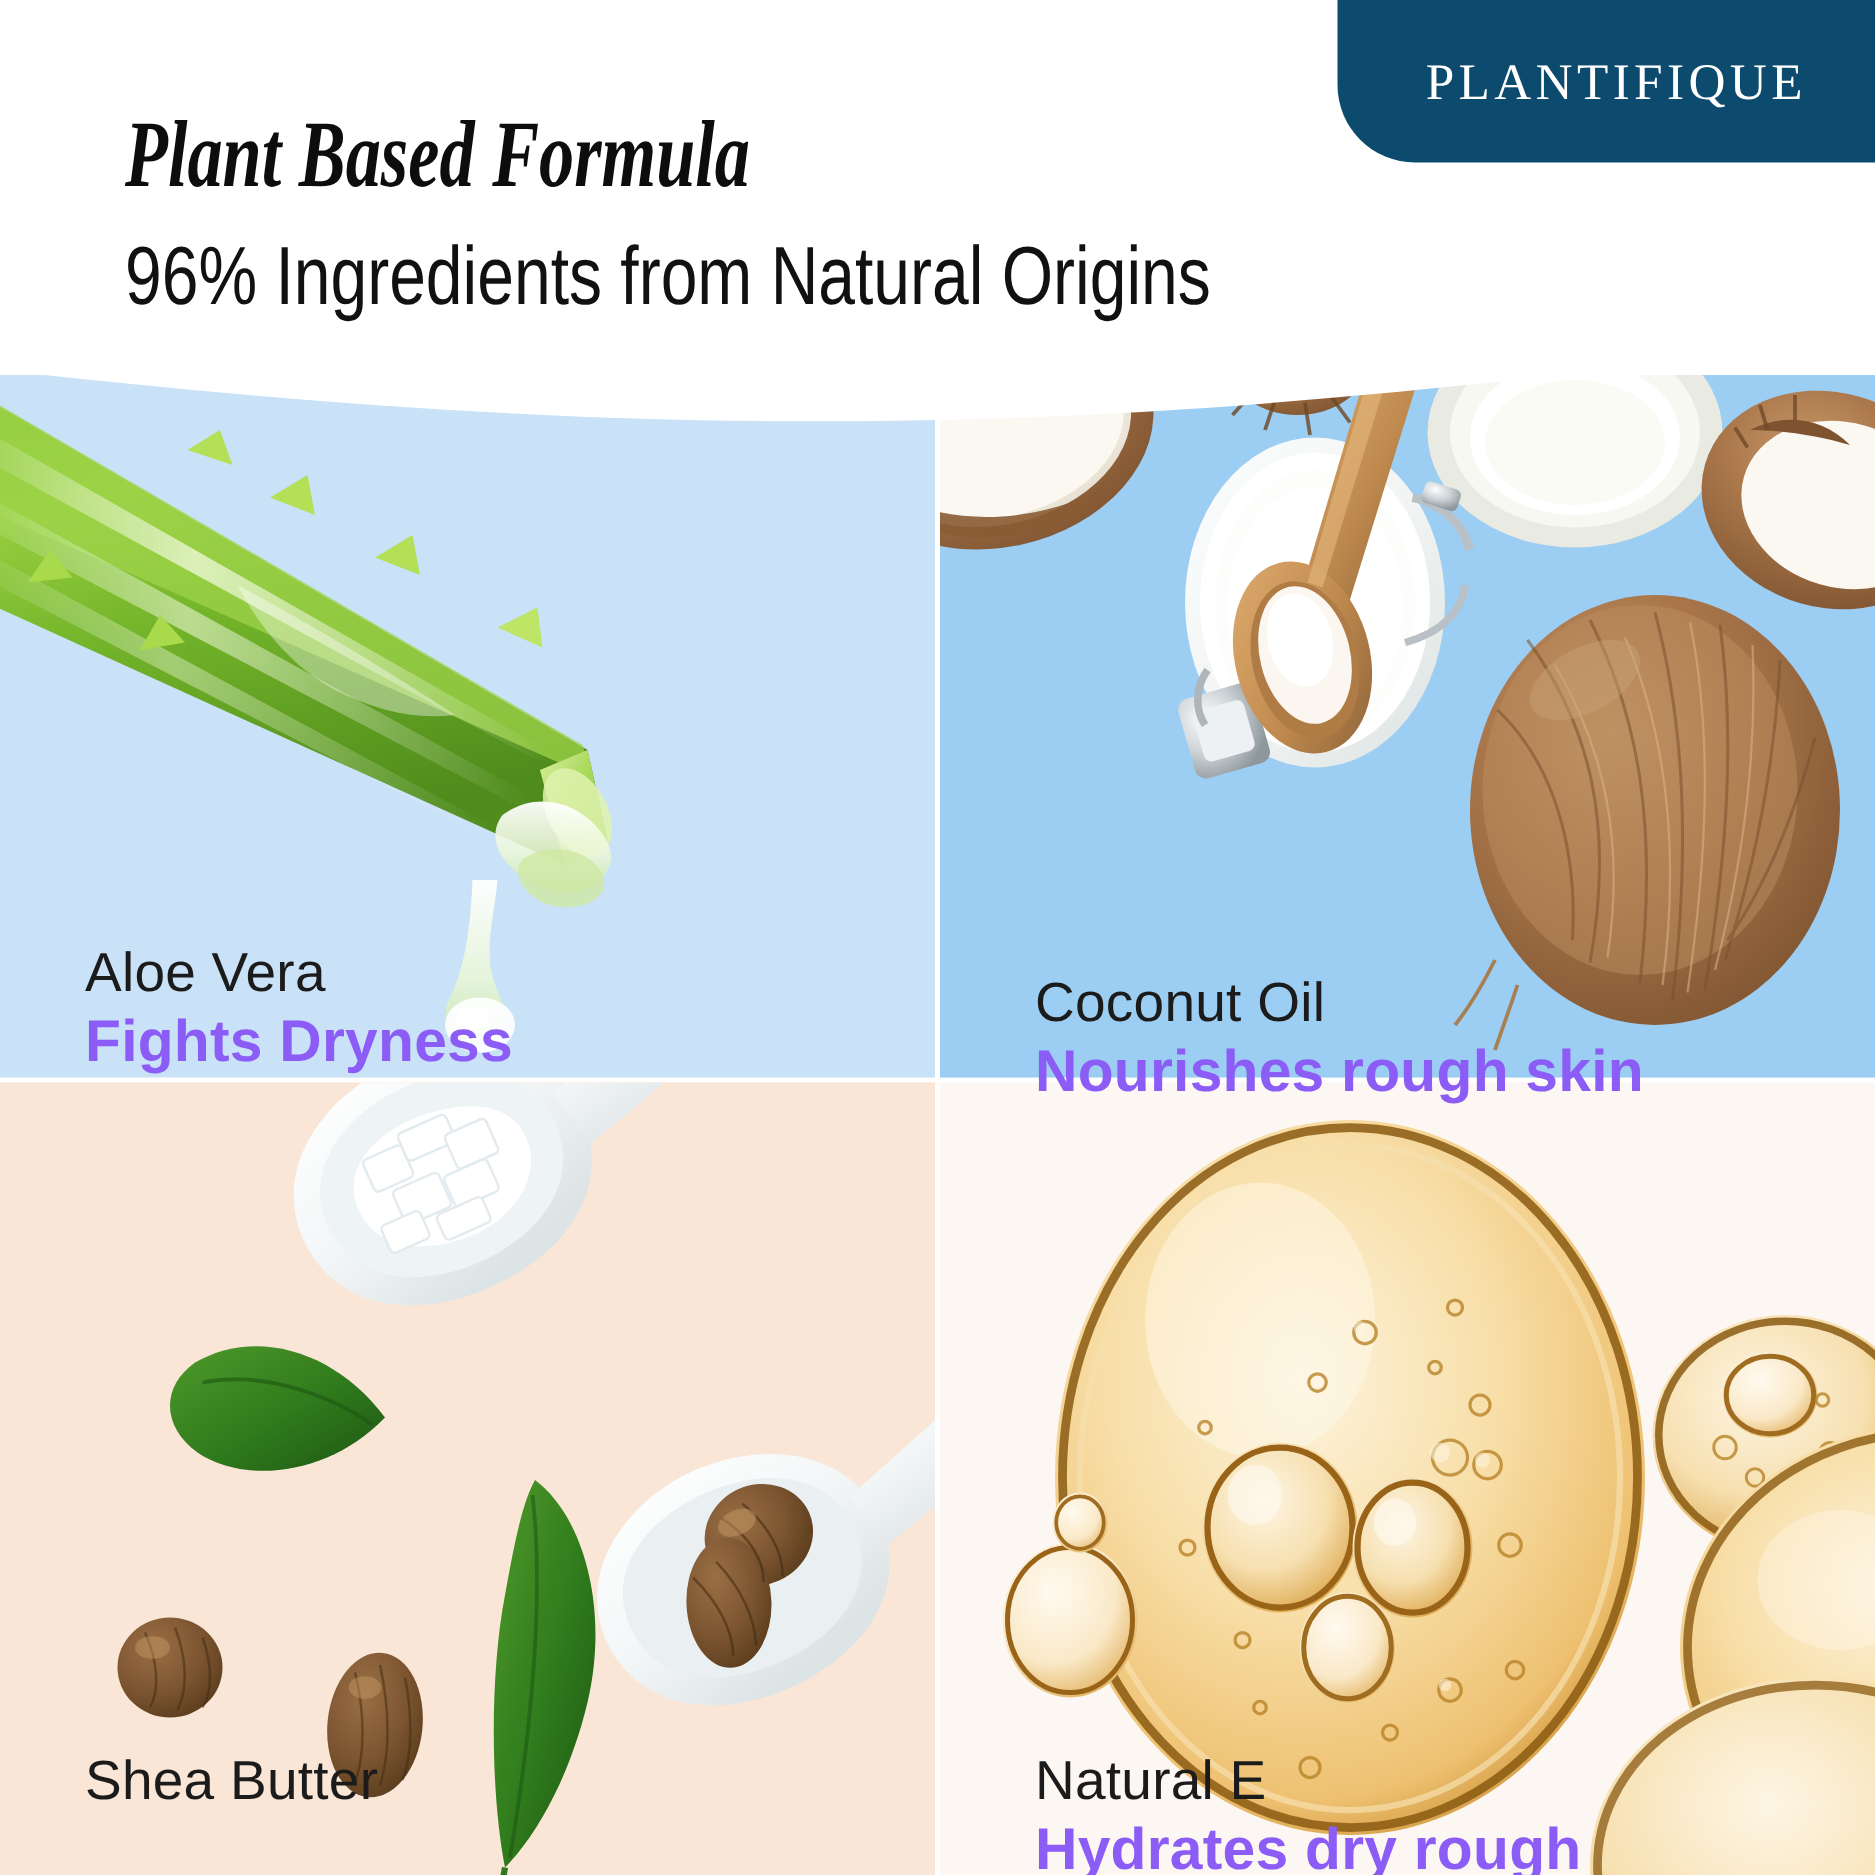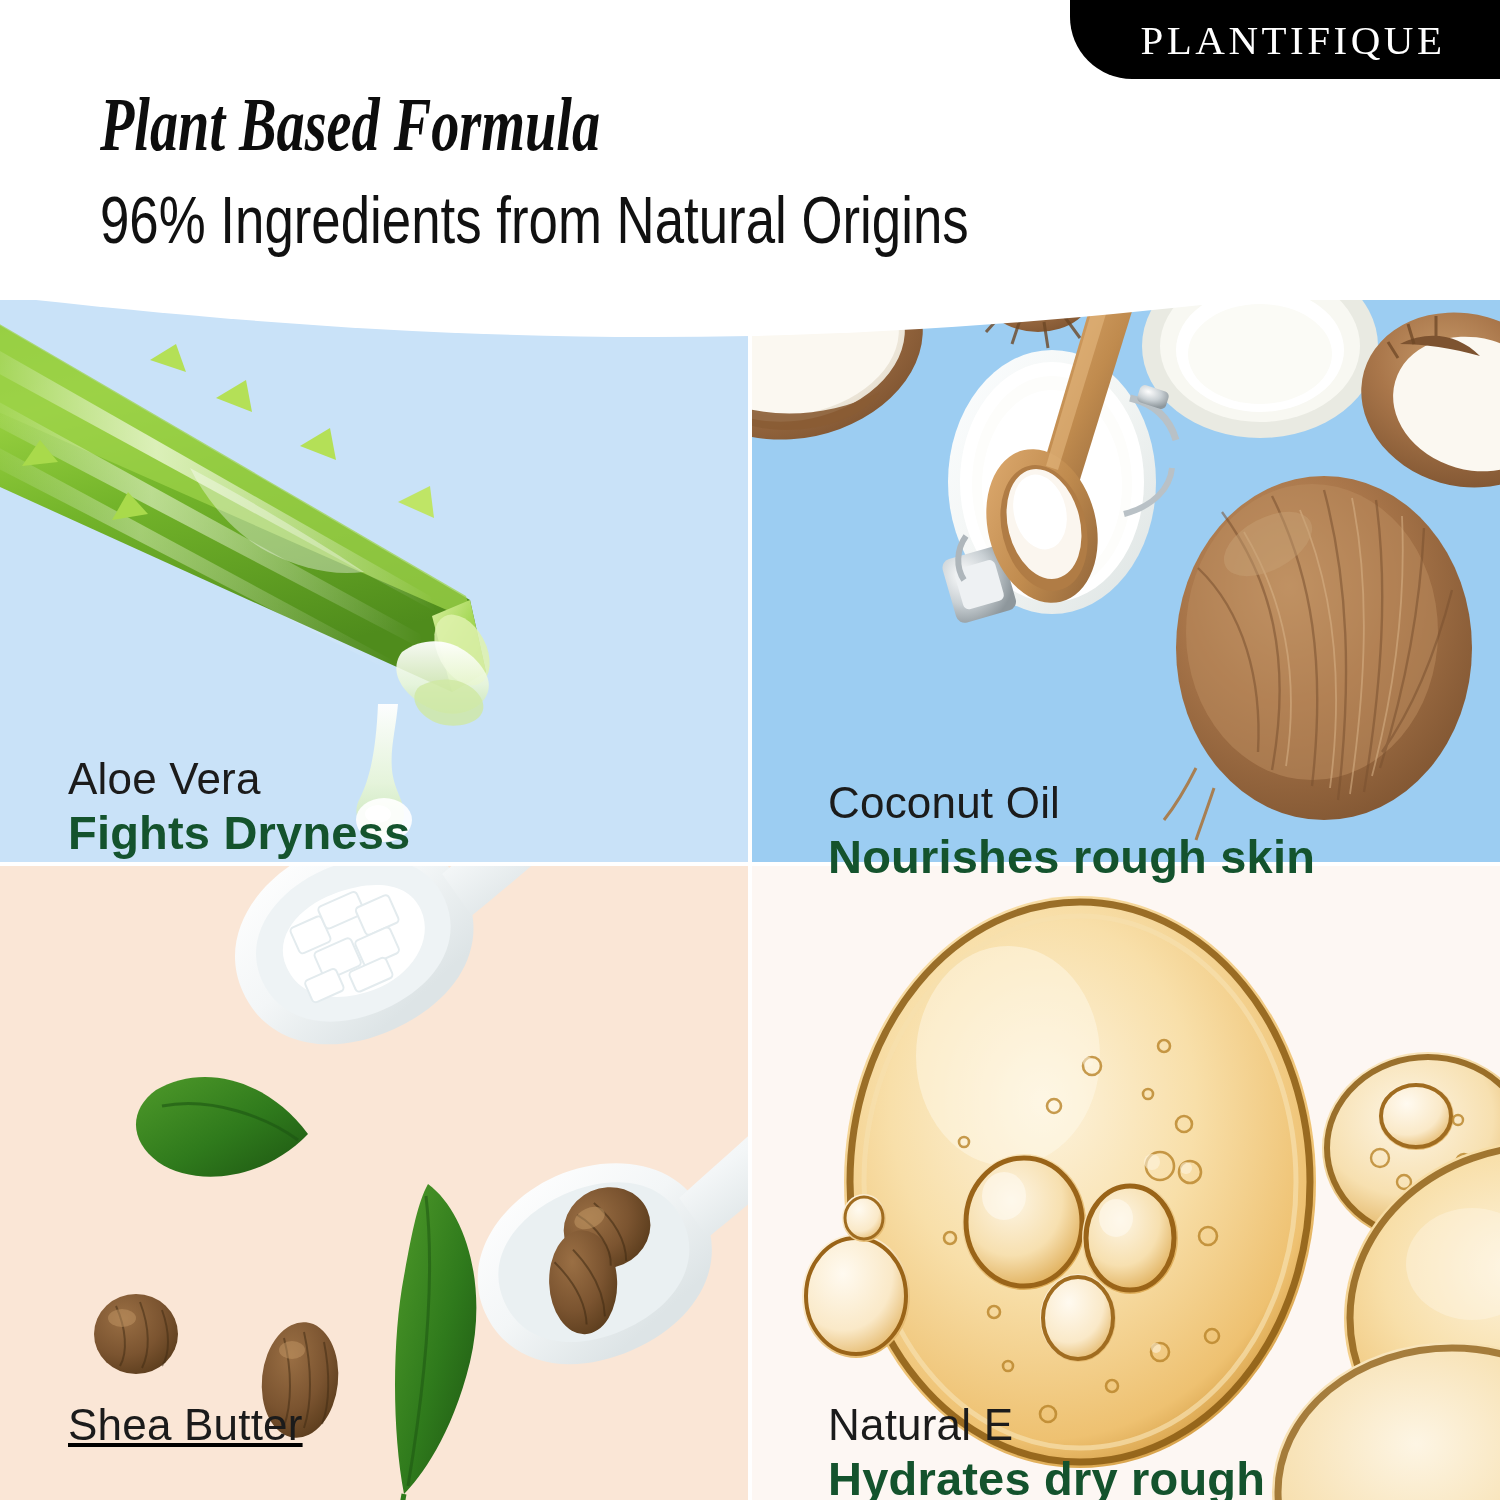--- a/index.html
+++ b/index.html
@@ -16,22 +16,22 @@
   #q-aloe   {left:0px;   top:300px; width:748px; height:562px; background:#c9e2f8;}
   #q-coco   {left:752px; top:300px; width:748px; height:562px; background:#9ccdf2;}
   #q-shea   {left:0px;   top:866px; width:748px; height:634px; background:#fae6d6;}
   #q-vitE   {left:752px; top:866px; width:748px; height:634px; background:#fdf7f3;}
 
   
   #header-wave{position:absolute;left:0;top:0;width:1500px;height:400px;z-index:6;pointer-events:none;}
 
   
   #brand-badge{
-    position:absolute;right:0;top:0;width:430px;height:79px;
-    background:#000000;border-bottom-left-radius:62px;z-index:9;
+    position:absolute;right:0;top:0;width:430px;height:130px;
+    background:#0c4a6e;border-bottom-left-radius:62px;z-index:9;
     display:flex;align-items:center;justify-content:center;
   }
   #brand-badge .brand-text{
     color:#ffffff;font-family:"Liberation Serif", serif;
     font-size:41px;letter-spacing:3.5px;font-weight:400;
     padding-left:16px;white-space:nowrap;
   }
 
   
   #headline-block{position:absolute;left:100px;top:86px;z-index:10;}
@@ -48,26 +48,26 @@
     padding-top:22px;
   }
 
   
   .caption{position:absolute;z-index:5;margin-top:47px;}
   .caption .ing-name{
     font-size:44px;font-weight:400;color:#1b1b1b;line-height:1.18;
     white-space:nowrap;letter-spacing:.2px;
   }
   .caption .ing-benefit{
-    font-size:47px;font-weight:700;color:#14532d;line-height:1.18;
+    font-size:47px;font-weight:700;color:#8b5cf6;line-height:1.18;
     white-space:nowrap;letter-spacing:.2px;
   }
   #cap-aloe{left:68px; top:706px;}
   #cap-coco{left:828px;top:730px;}
-  #cap-shea{left:68px; top:1352px;text-decoration:underline;}
+  #cap-shea{left:68px; top:1352px;}
   #cap-vitE{left:828px;top:1352px;}
 
   
   .art{position:absolute;left:0;top:0;width:100%;height:100%;}
 </style>
 </head>
 <body>
 
 <div id="stage">
 

